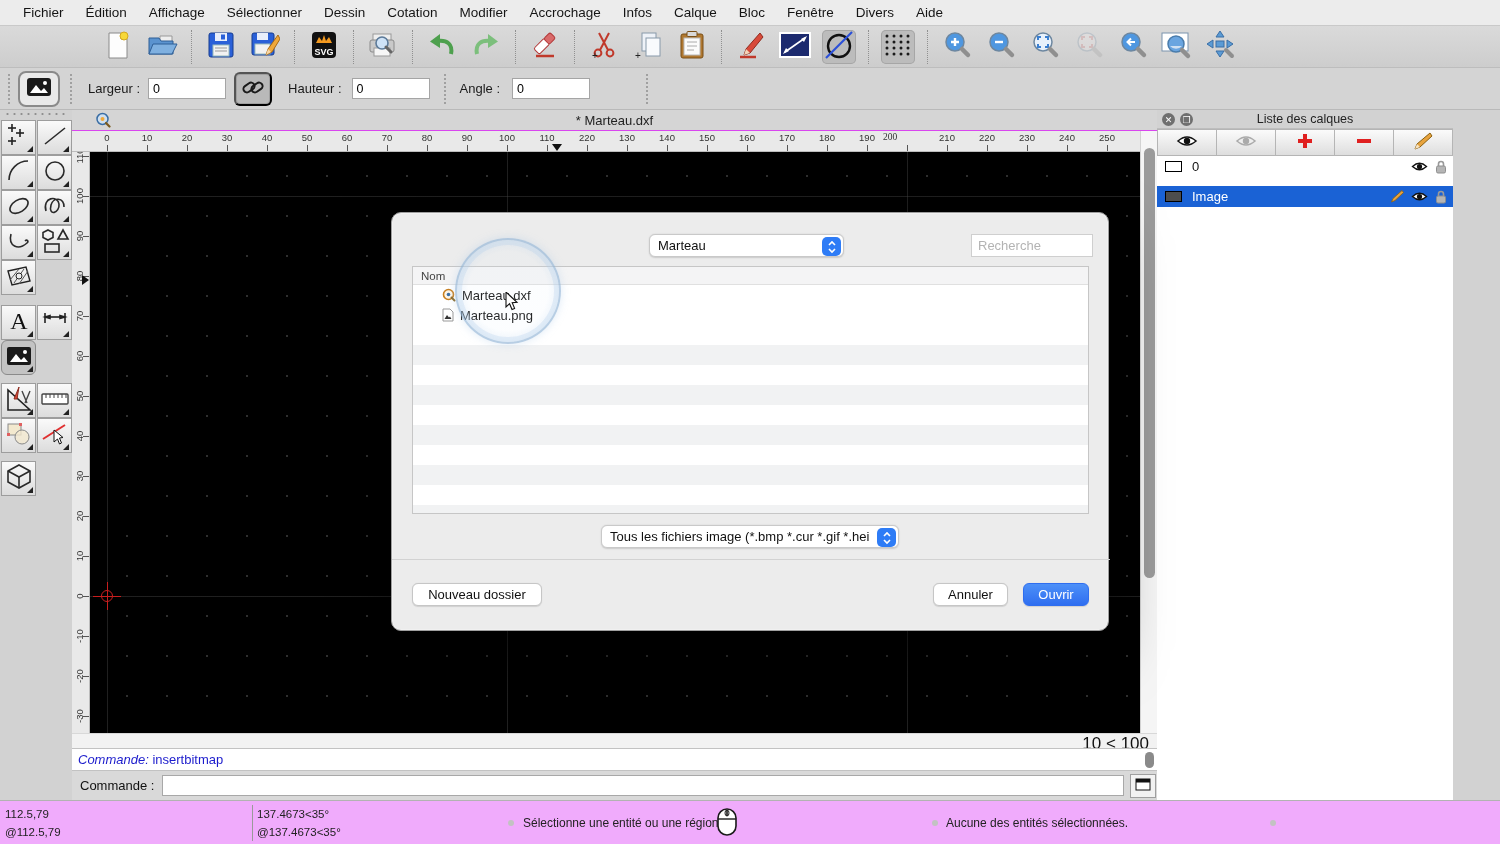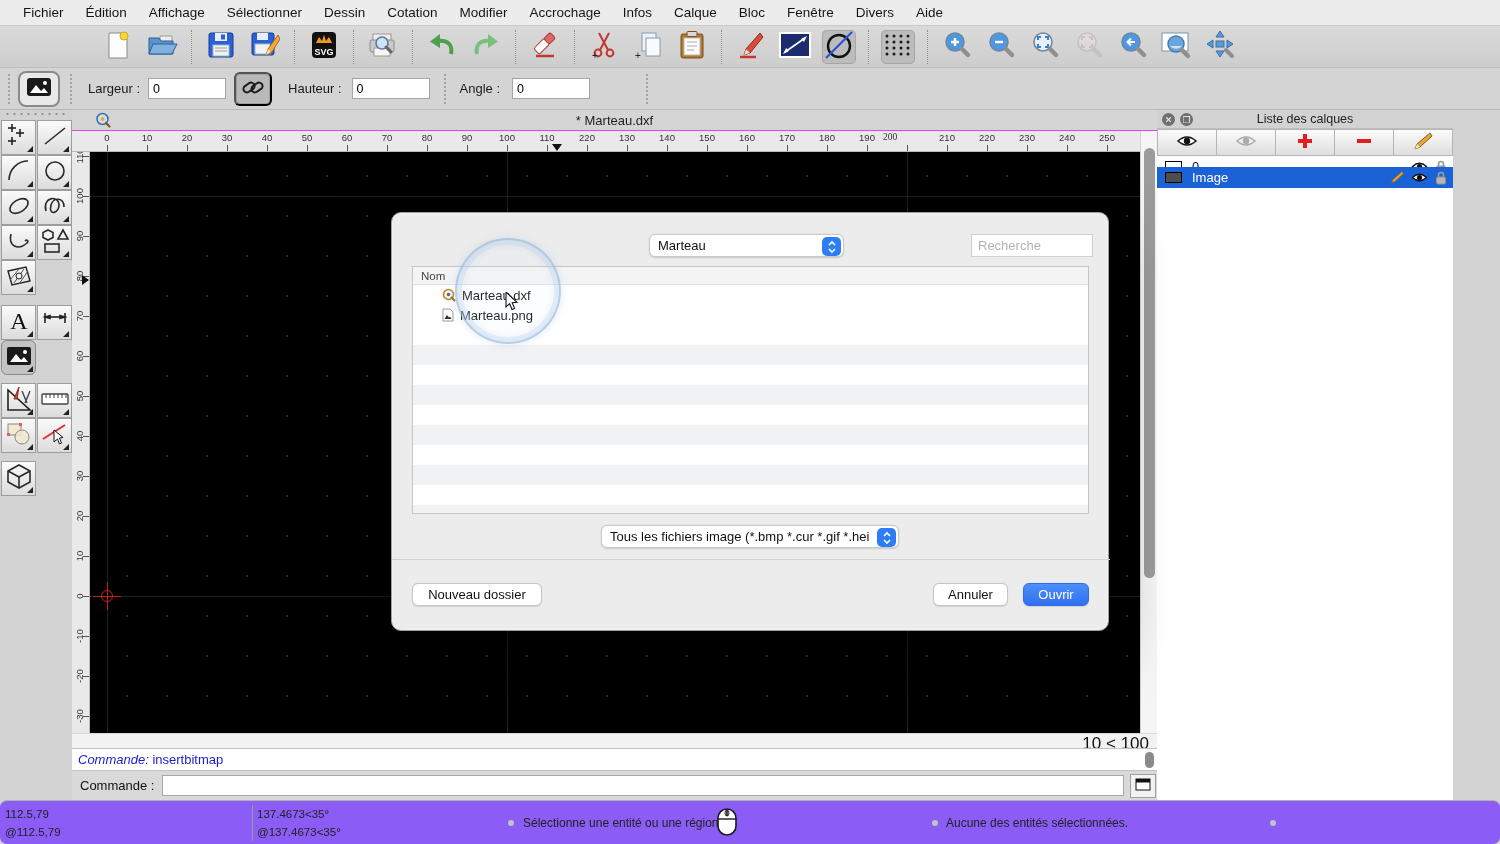--- a/index.html
+++ b/index.html
@@ -108,21 +108,21 @@
   .dock-handle { position:absolute; left:8px; top:4px; width:32px; height:3px;
                  background:radial-gradient(circle,#8f8f8f 1px,transparent 1.2px); background-size:6px 3px; }
   .dock-btn { position:absolute; left:5px; width:38px; height:40px; display:flex; align-items:center;
               justify-content:center; border-radius:7px; }
   .dock-btn.active { background:#b5b5b5; box-shadow:inset 0 0 0 1px #9d9d9d; }
   .dock-sep { position:absolute; left:4px; width:39px; border-top:1px dotted #8f8f8f; }
   #dock-3d { position:absolute; left:0; width:47px; text-align:center; font-size:30px; color:#4f4f4f;
              font-family:"Liberation Sans",sans-serif; letter-spacing:-2px; }
 
   
-  #statusbar { left:0; top:800px; width:1500px; height:44px; background:#8b5cf6; border-top:1px solid #b2b2b2;border-radius:7px; }
+  #statusbar { left:0; top:800px; width:1500px; height:44px; background:#f0abfc; border-top:1px solid #b2b2b2; }
   .st { position:absolute; font-size:11.5px; color:#222; }
   .st-sep { position:absolute; top:4px; height:36px; border-left:1px solid #9a9a9a; }
   .st-dot { position:absolute; width:6px; height:6px; border-radius:50%; background:#c2c2c2; }
 
   
   #dlg { left:391px; top:212px; width:718px; height:419px; background:#ececec; border-radius:10px;
          border:1px solid #9f9f9f; box-shadow:0 22px 55px rgba(0,0,0,.5), 0 0 0 1px rgba(255,255,255,.25) inset; }
   .combo { position:absolute; height:23px; background:#fff; border:1px solid #c9c9c9; border-radius:6px;
            box-shadow:0 .5px 1.5px rgba(0,0,0,.15); font-size:13px; color:#111; display:flex; align-items:center;
            padding-left:8px; overflow:hidden; white-space:nowrap; }
@@ -699,21 +699,21 @@
               <circle cx="8.5" cy="5.5" r="2.6" fill="#111"></circle>
             </svg>
           </span>
           <span class="lay-ic">
             <svg width="12" height="14" viewBox="0 0 12 14">
               <path d="M3.5 6V4a2.5 2.5 0 0 1 5 0v2" fill="none" stroke="#9a9a9a" stroke-width="1.6"></path>
               <rect x="1.5" y="6" width="9" height="7" rx="1.5" fill="#b5b5b5" stroke="#8f8f8f"></rect>
             </svg>
           </span>
         </div>
-        <div class="lay-row sel" style="top: 57px; justify-content: center;">
+        <div class="lay-row sel" style="top: 76px; justify-content: center;">
           <span class="swatch" style="background:#4d4d4d"></span>
           <span class="lname">Image</span>
           <span class="lay-ic">
             <svg width="15" height="13" viewBox="0 0 15 13">
               <polygon points="12,0.5 3,8.5 1.5,12 5,10.5 13.5,2.5" fill="#e8a33d" stroke="#8a6010" stroke-width="0.8"></polygon>
             </svg>
           </span>
           <span class="lay-ic">
             <svg width="17" height="11" viewBox="0 0 17 11">
               <path d="M1.5 5.5Q8.5 -1 15.5 5.5Q8.5 12 1.5 5.5Z" fill="#fff" stroke="#111" stroke-width="1.4"></path>

